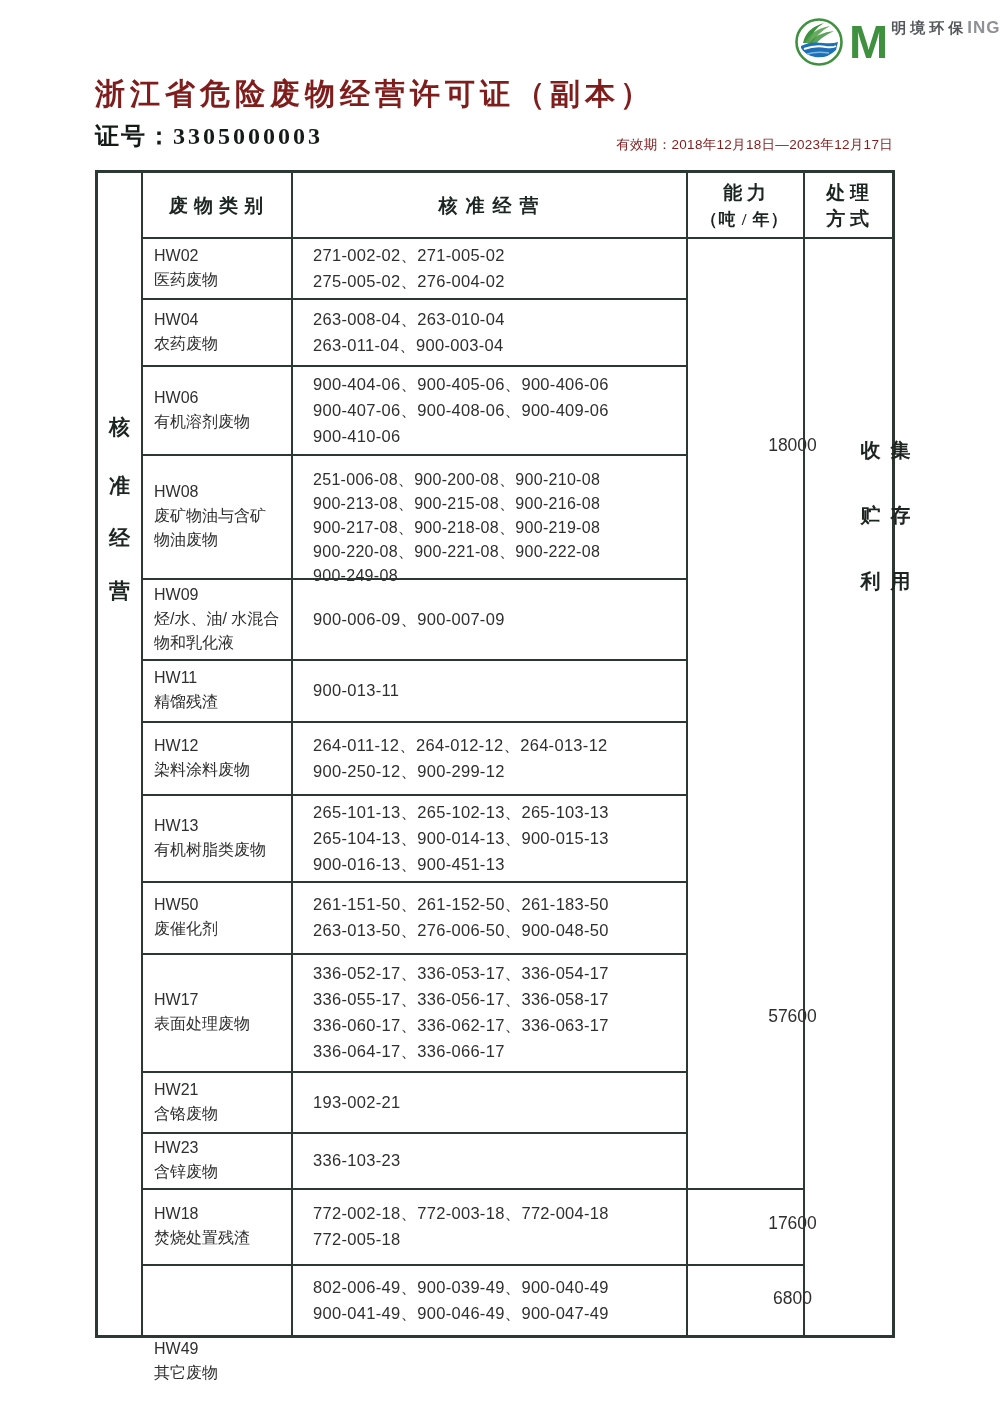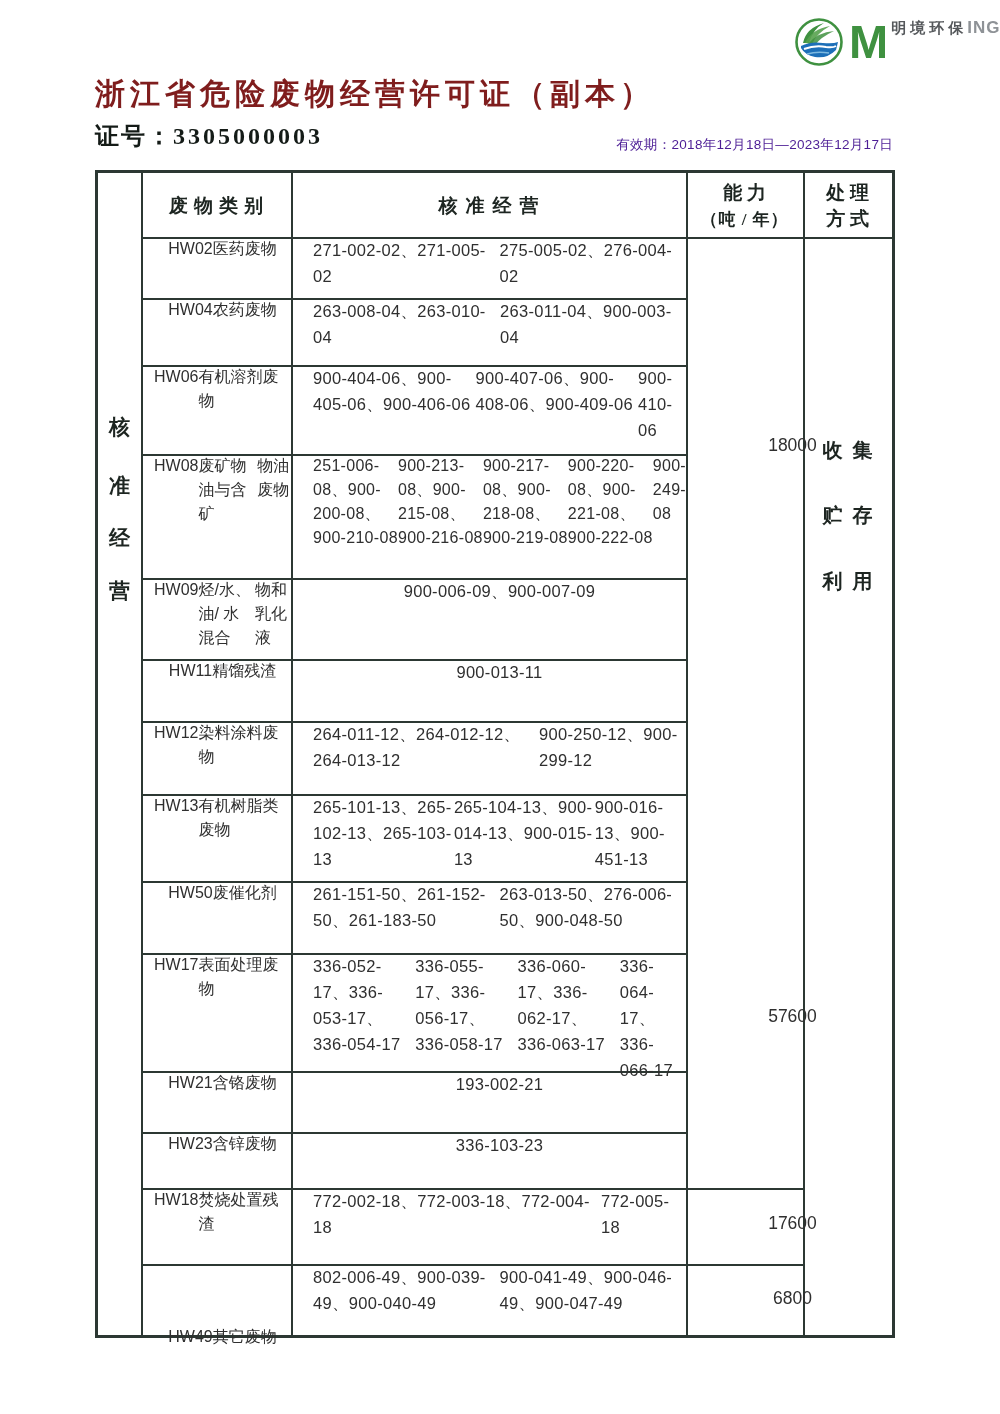--- a/index.html
+++ b/index.html
@@ -13,45 +13,45 @@
           font-size:47px;line-height:0.82;color:#3f9140;margin-left:4px;}
   .logo-col{display:flex;flex-direction:row;justify-content:space-between;height:46px;margin-left:3px;}
   .logo-cn{font-size:15px;font-weight:bold;color:#55585b;letter-spacing:4px;white-space:nowrap;}
   .logo-en{font-size:17px;font-weight:bold;color:#8e9296;letter-spacing:1px;line-height:1;}
 
   .title{position:absolute;left:95px;top:74px;font-family:"Liberation Serif","DejaVu Serif",serif;
          font-weight:bold;font-size:30px;letter-spacing:5px;color:#7f1d1d;white-space:nowrap;}
   .cert-line{position:absolute;left:95px;top:120px;font-family:"Liberation Serif","DejaVu Serif",serif;
          font-weight:bold;font-size:24px;color:#141b17;letter-spacing:2px;}
   .cert-line .num{letter-spacing:3px;}
-  .validity{position:absolute;right:107px;top:136px;font-size:13.5px;color:#4c1d95;letter-spacing:0.3px;}
+  .validity{position:absolute;right:107px;top:136px;font-size:13.5px;color:#7f1d1d;letter-spacing:0.3px;}
 
   
   .table{position:absolute;left:95px;top:170px;width:800px;height:1168px;
          border:3px solid #2c3833;box-sizing:border-box;}
   .vline,.hline{position:absolute;background:#2c3833;}
   .vline{width:2px;top:0;height:100%;}
   .hline{height:2px;}
 
   .hcell{position:absolute;top:0;height:65px;display:flex;flex-direction:column;justify-content:center;
          align-items:center;font-family:"Liberation Serif","DejaVu Serif",serif;font-weight:bold;
          font-size:19px;color:#1d2521;box-sizing:border-box;}
   .hsub{font-size:17px;margin-top:2px;letter-spacing:1px;}
 
   .side-char{position:absolute;left:0;width:43px;text-align:center;
          font-family:"Liberation Serif","DejaVu Serif",serif;font-weight:bold;
          font-size:21px;color:#1d2521;}
 
-  .cell{position:absolute;display:flex;flex-direction:row;justify-content:center;box-sizing:border-box;}
+  .cell{position:absolute;display:flex;flex-direction:column;justify-content:center;box-sizing:border-box;}
   .label-cell{left:43px;width:150px;padding-left:13px;font-size:16px;line-height:24px;}
   .codes-cell{left:193px;width:395px;padding-left:22px;font-size:16.5px;line-height:26px;letter-spacing:0.3px;}
   .codes-cell.tight{line-height:24px;font-size:16px;}
 
   .cap-val{position:absolute;left:588px;width:117px;text-align:center;font-size:17.5px;color:#2f2f2f;padding-left:48px;}
-  .method{position:absolute;left:705px;width:89px;text-align:center;
+  .method{position:absolute;left:743px;width:89px;text-align:center;
           font-family:"Liberation Serif","DejaVu Serif",serif;font-weight:bold;
           font-size:20px;color:#1d2521;letter-spacing:10px;text-indent:10px;}
 </style>
 </head>
 <body>
 
 <div class="page">
 
   <div class="logo">
     <svg width="52" height="52" viewBox="0 0 52 52">

